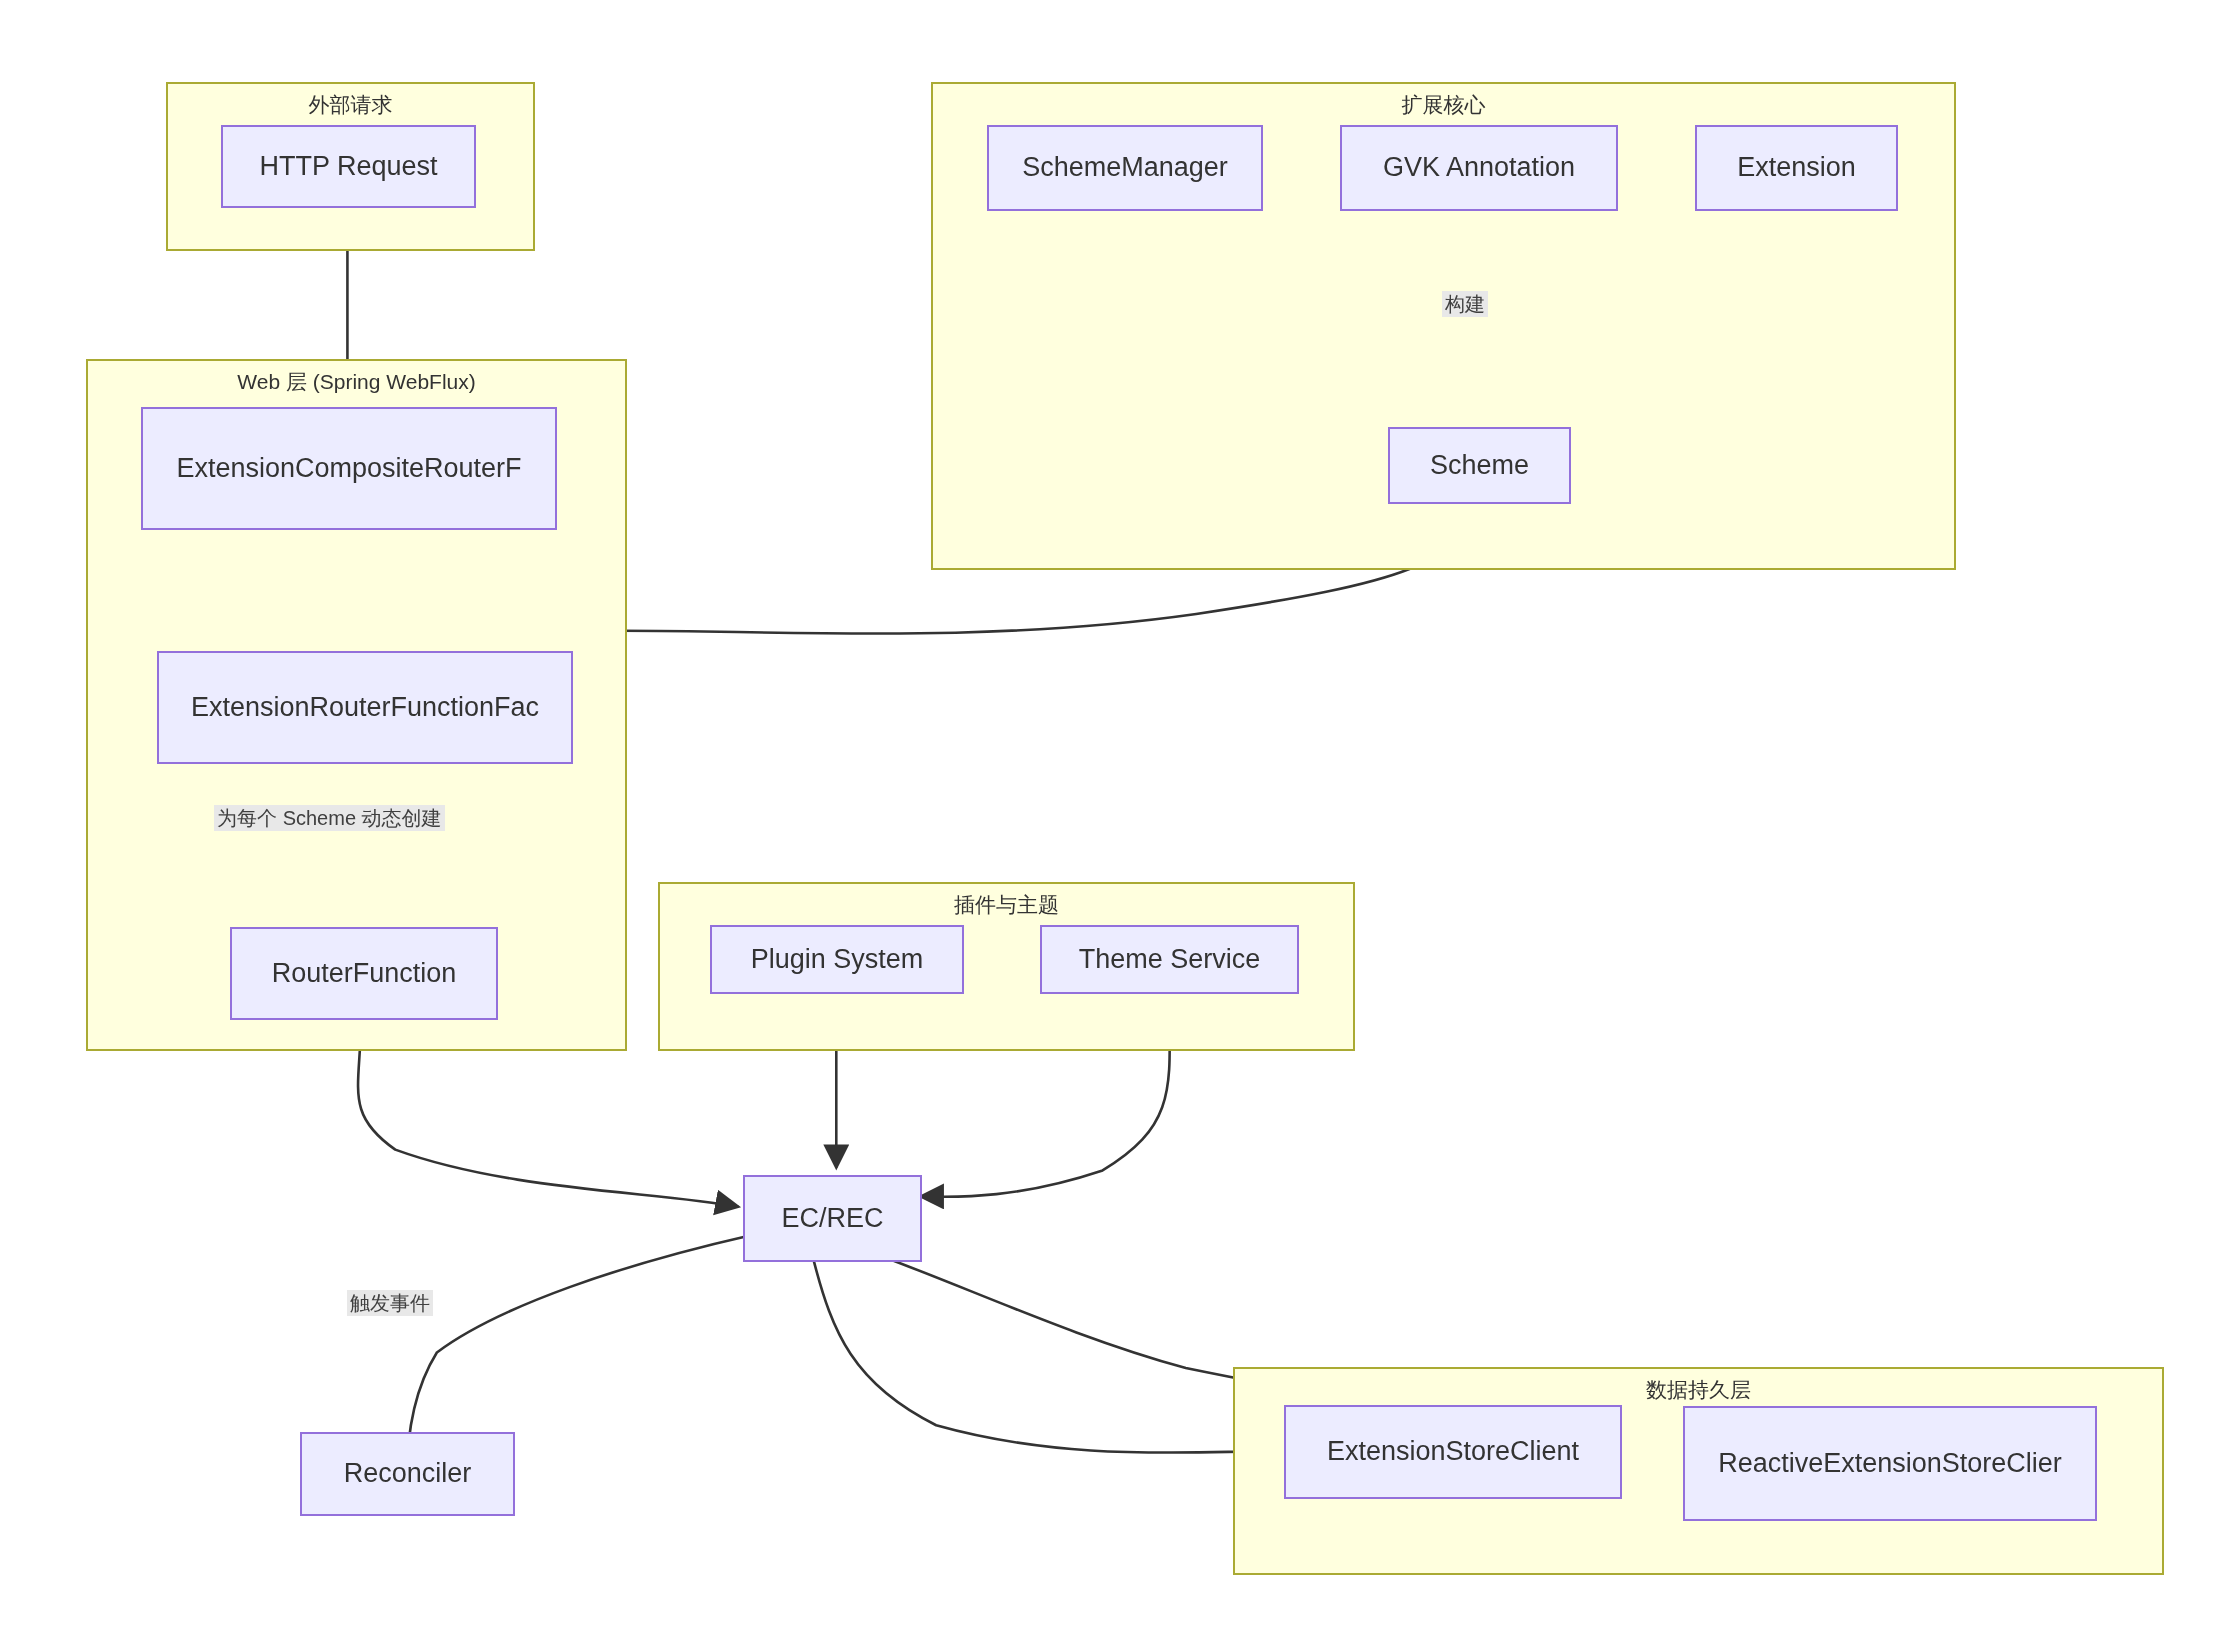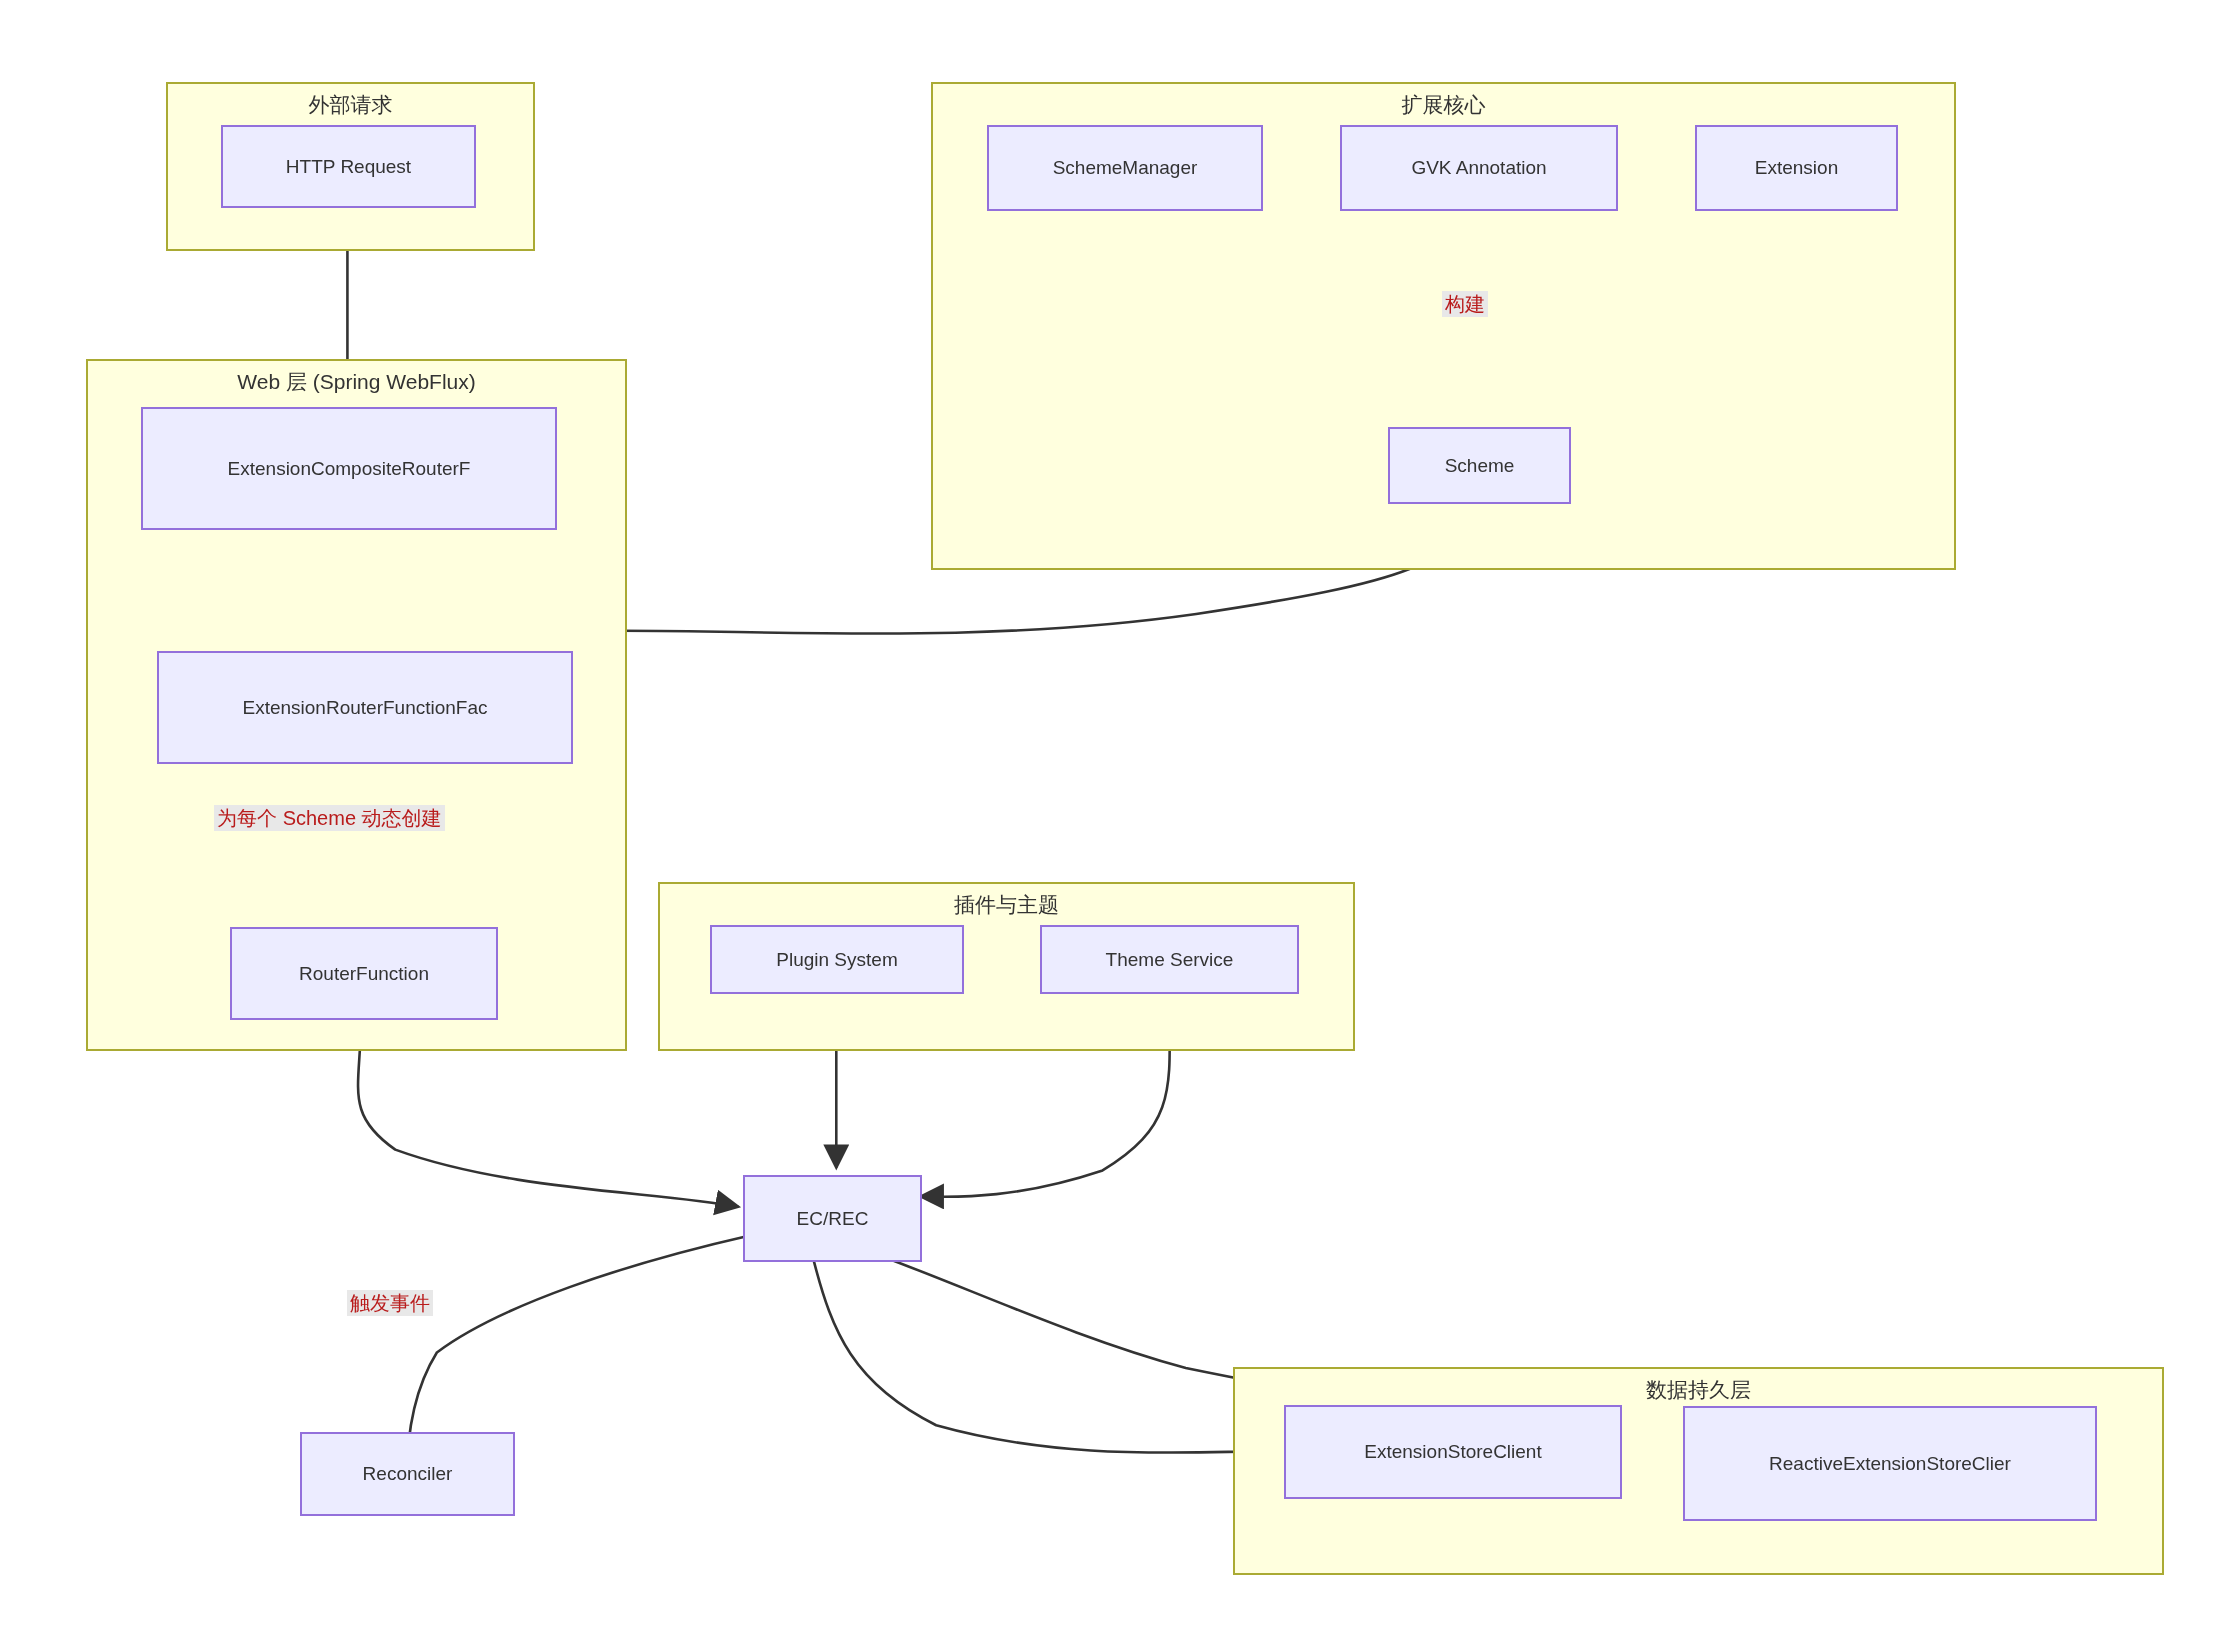--- a/index.html
+++ b/index.html
@@ -3,22 +3,22 @@
 <meta charset="utf-8">
 <title>Architecture Flowchart</title>
 <style>
   html,body{margin:0;padding:0;background:#ffffff;}
   body{font-family:"Liberation Sans","DejaVu Sans",sans-serif;}
   #stage{position:relative;width:2227px;height:1646px;background:#ffffff;overflow:hidden;}
   svg.layer{position:absolute;left:0;top:0;width:2227px;height:1646px;overflow:visible;}
   .cluster{position:absolute;box-sizing:border-box;background:#FFFFDE;border:2.1px solid #AAAA33;}
   .cluster-title{position:absolute;left:0;right:0;text-align:center;color:#333333;font-size:21px;line-height:1.1;white-space:nowrap;}
   .node{position:absolute;box-sizing:border-box;background:#ECECFF;border:2.1px solid #9370DB;display:flex;align-items:center;justify-content:center;overflow:hidden;}
-  .node-label{color:#333333;font-size:19px;line-height:1.15;white-space:nowrap;text-align:left;}
-  .edge-label{position:absolute;background:#E8E8E8;color:#b91c1c;font-size:20px;line-height:1.2;white-space:nowrap;padding:1px 3.1px;box-sizing:border-box;}
+  .node-label{color:#333333;font-size:27px;line-height:1.15;white-space:nowrap;text-align:left;}
+  .edge-label{position:absolute;background:#E8E8E8;color:#404040;font-size:20px;line-height:1.2;white-space:nowrap;padding:1px 3.1px;box-sizing:border-box;}
 </style>
 </head>
 <body>
 
 <div id="stage">
 
   <svg class="layer" viewBox="0 0 4282 3164">
     <defs>
       <marker id="arrow" markerWidth="12" markerHeight="12" refX="9" refY="5" orient="auto" markerUnits="strokeWidth">
         <path d="M0,0 L10,5 L0,10 z" fill="#333333"></path>

